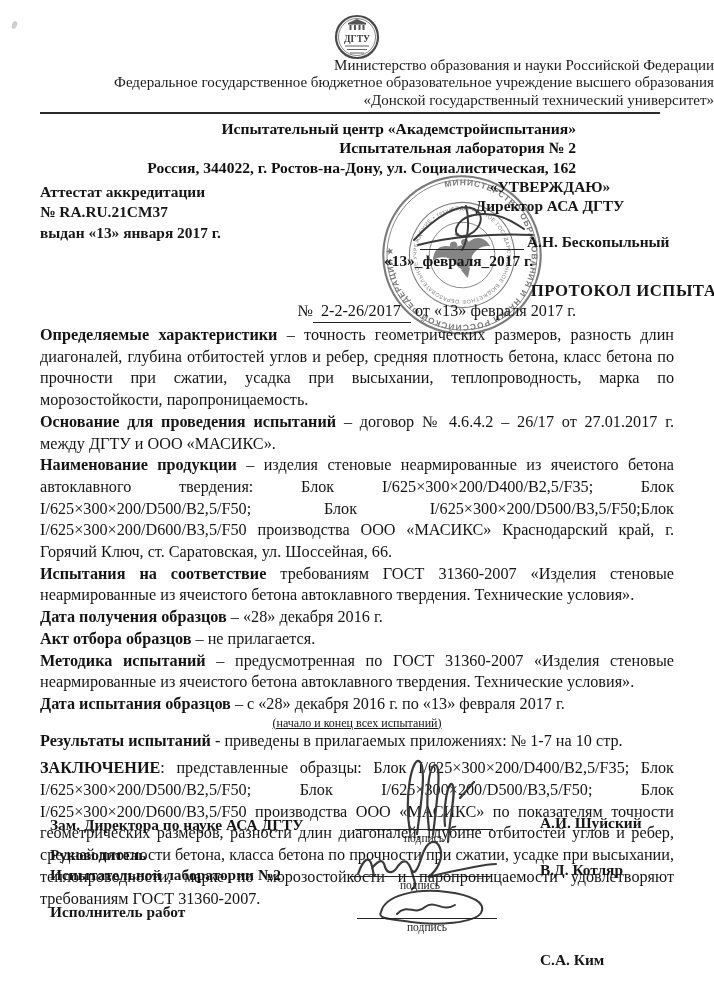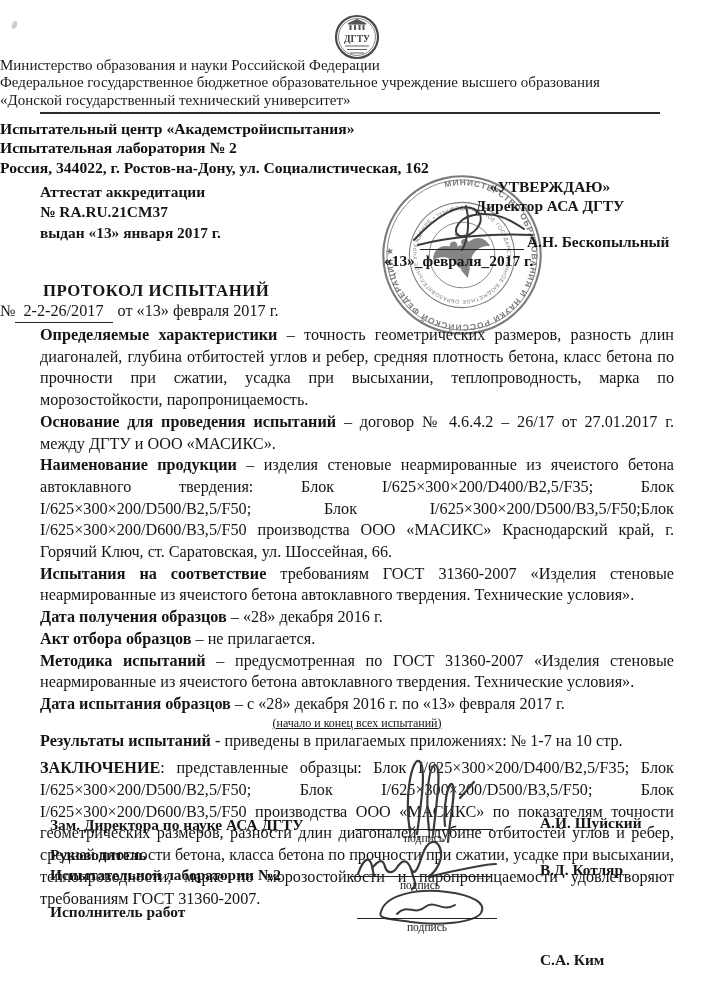--- a/index.html
+++ b/index.html
@@ -3,21 +3,21 @@
 <meta charset="utf-8">
 <style>
   html,body{margin:0;padding:0;}
   body{background:#e9e9e9;}
   .page{
     position:relative;width:714px;height:1000px;margin:0 auto;
     background:#ffffff;overflow:hidden;color:#161616;
     font-family:"Liberation Serif","DejaVu Serif",serif;
   }
   .abs{position:absolute;}
-  .center{text-align:left;}
+  .center{text-align:right;}
   
   .hdr{left:0;top:57px;width:714px;font-size:15px;line-height:17.4px;color:#1b1b1b;}
   .hdr-bold{left:0;top:119px;width:576px;font-size:15.6px;line-height:19.3px;font-weight:bold;color:#101010;}
   .rule{left:40px;top:112px;width:620px;height:0;border-top:2px solid #2a2a2a;}
   
   .speck{left:12px;top:21px;width:5px;height:8px;background:#b9b9b9;border-radius:50%;transform:rotate(20deg);opacity:.7;}
   
   .accr{left:40px;top:182px;width:260px;font-size:15.4px;line-height:20.4px;font-weight:bold;}
   .appr{left:450px;top:178px;width:200px;font-size:15.4px;line-height:18.5px;font-weight:bold;text-align:center;}
   .appr-line{left:420px;top:249px;width:104px;border-top:1.5px solid #222;}

